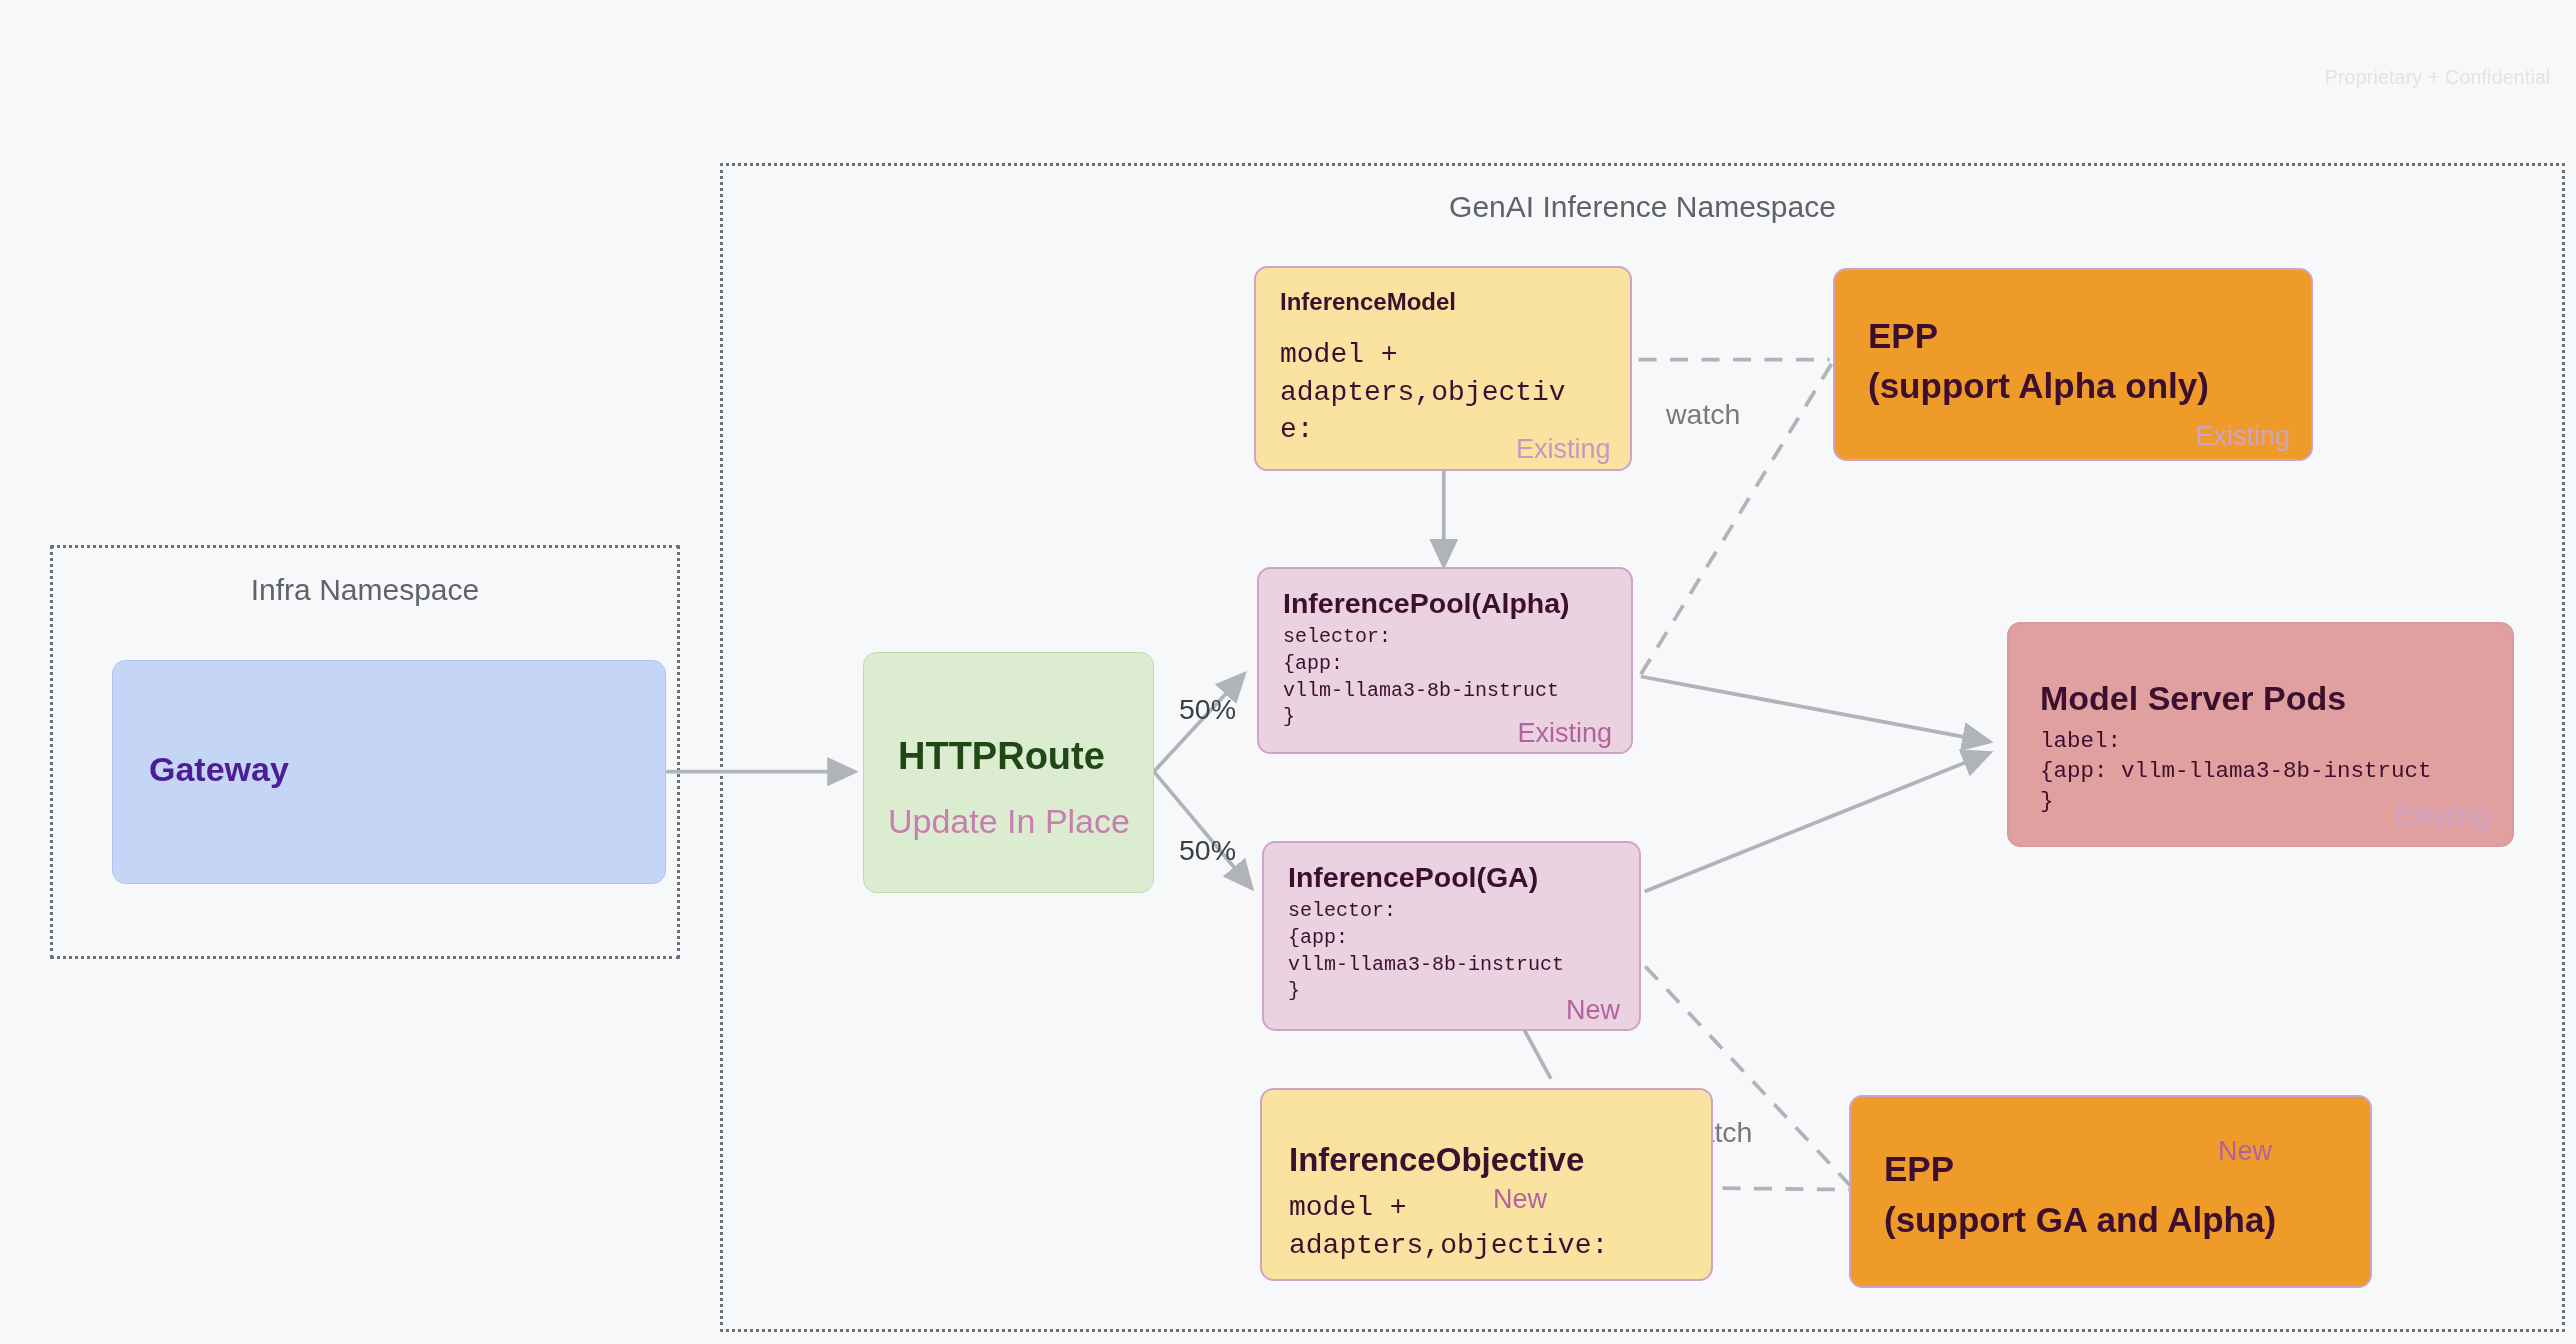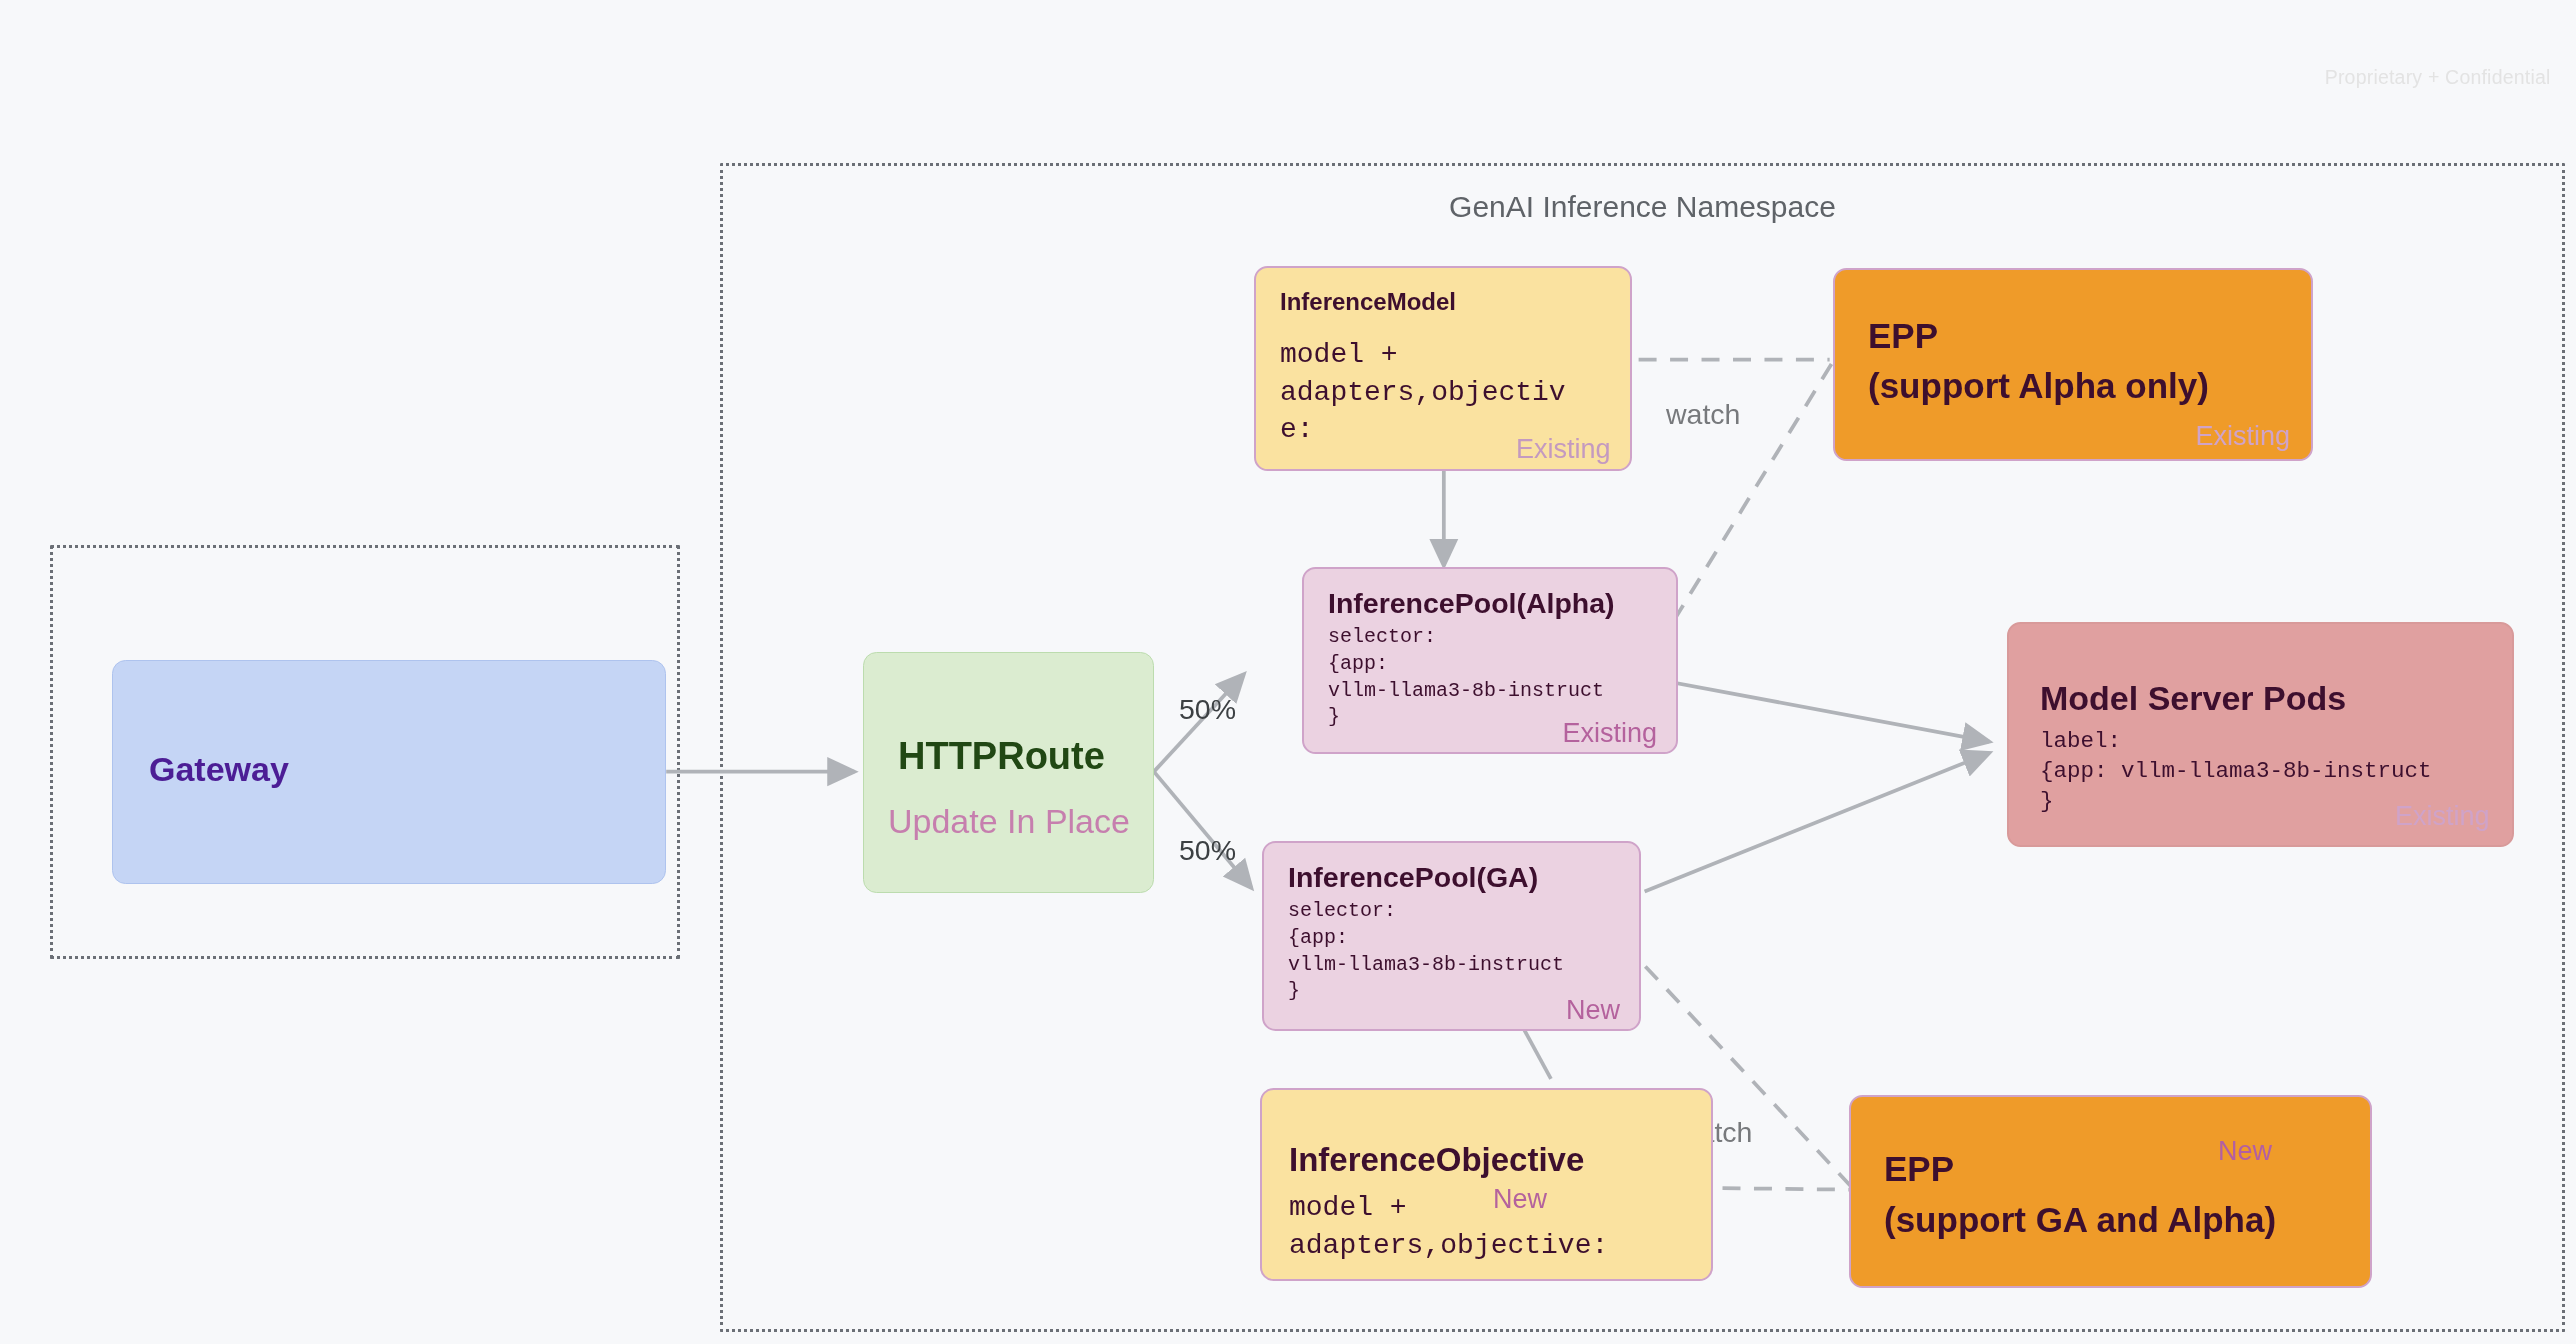--- a/index.html
+++ b/index.html
@@ -125,20 +125,21 @@
   .edge-label.muted { color: #77797c; }
 </style>
 </head>
 <body>
 
 <div id="canvas">
 
   <div class="confidential">Proprietary + Confidential</div>
 
   <div class="ns" style="left:50px; top:545px; width:630px; height:414px;"></div>
+  <div class="ns-title" style="left:50px; top:573px; width:630px;">Infra Namespace</div>
 
   <div class="ns" style="left:720px; top:163px; width:1845px; height:1169px;"></div>
   <div class="ns-title" style="left:720px; top:190px; width:1845px;">GenAI Inference Namespace</div>
 
   <svg id="edges" viewBox="0 0 3438 1794" xmlns="http://www.w3.org/2000/svg">
     <defs>
       <marker id="arrow" markerWidth="9" markerHeight="9" refX="7.2" refY="4.5" orient="auto" markerUnits="strokeWidth">
         <path d="M0,0.6 L8.4,4.5 L0,8.4 z" fill="#b0b3b8"></path>
       </marker>
     </defs>
@@ -187,21 +188,21 @@
 e:</div>
     <div class="tag tag-existing" style="right:19.5px; bottom:4.5px;">Existing</div>
   </div>
 
   <div class="node n-orange" style="left:1833px; top:268px; width:480px; height:193px;">
     <div class="title" style="left:33px; top:46px; font-size:35px;">EPP</div>
     <div class="title" style="left:33px; top:96px; font-size:35px;">(support Alpha only)</div>
     <div class="tag tag-on-orange" style="right:21px; bottom:7.5px;">Existing</div>
   </div>
 
-  <div class="node n-pink" style="left:1257px; top:567px; width:376px; height:187px;margin-left:45px;">
+  <div class="node n-pink" style="left:1257px; top:567px; width:376px; height:187px;">
     <div class="title" style="left:24px; top:18px; font-size:28.5px;">InferencePool(Alpha)</div>
     <div class="mono" style="left:24px; top:55px; font-size:20px;">selector:
 {app:
 vllm-llama3-8b-instruct
 }</div>
     <div class="tag tag-new" style="right:19px; bottom:3px;">Existing</div>
   </div>
 
   <div class="node n-pink" style="left:1262px; top:806px; width:379px; height:190px;margin-top:35px;">
     <div class="title" style="left:24px; top:18px; font-size:28.5px;">InferencePool(GA)</div>

